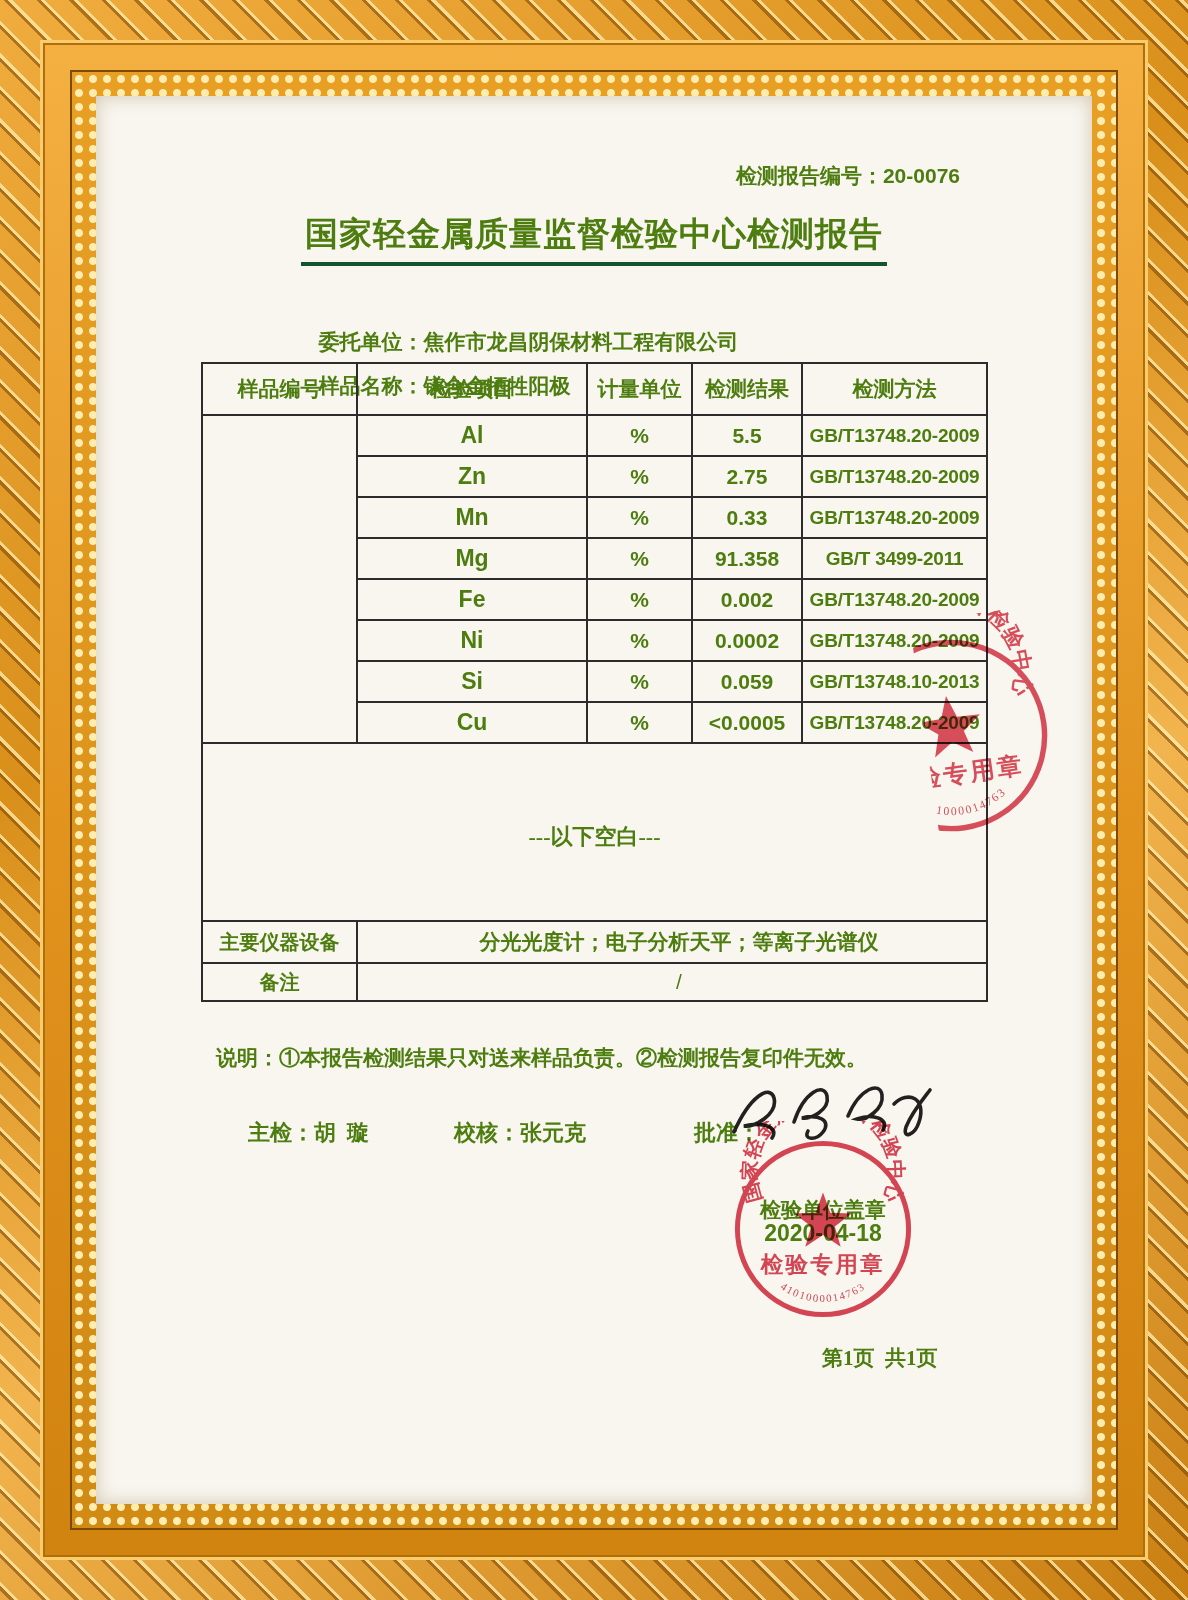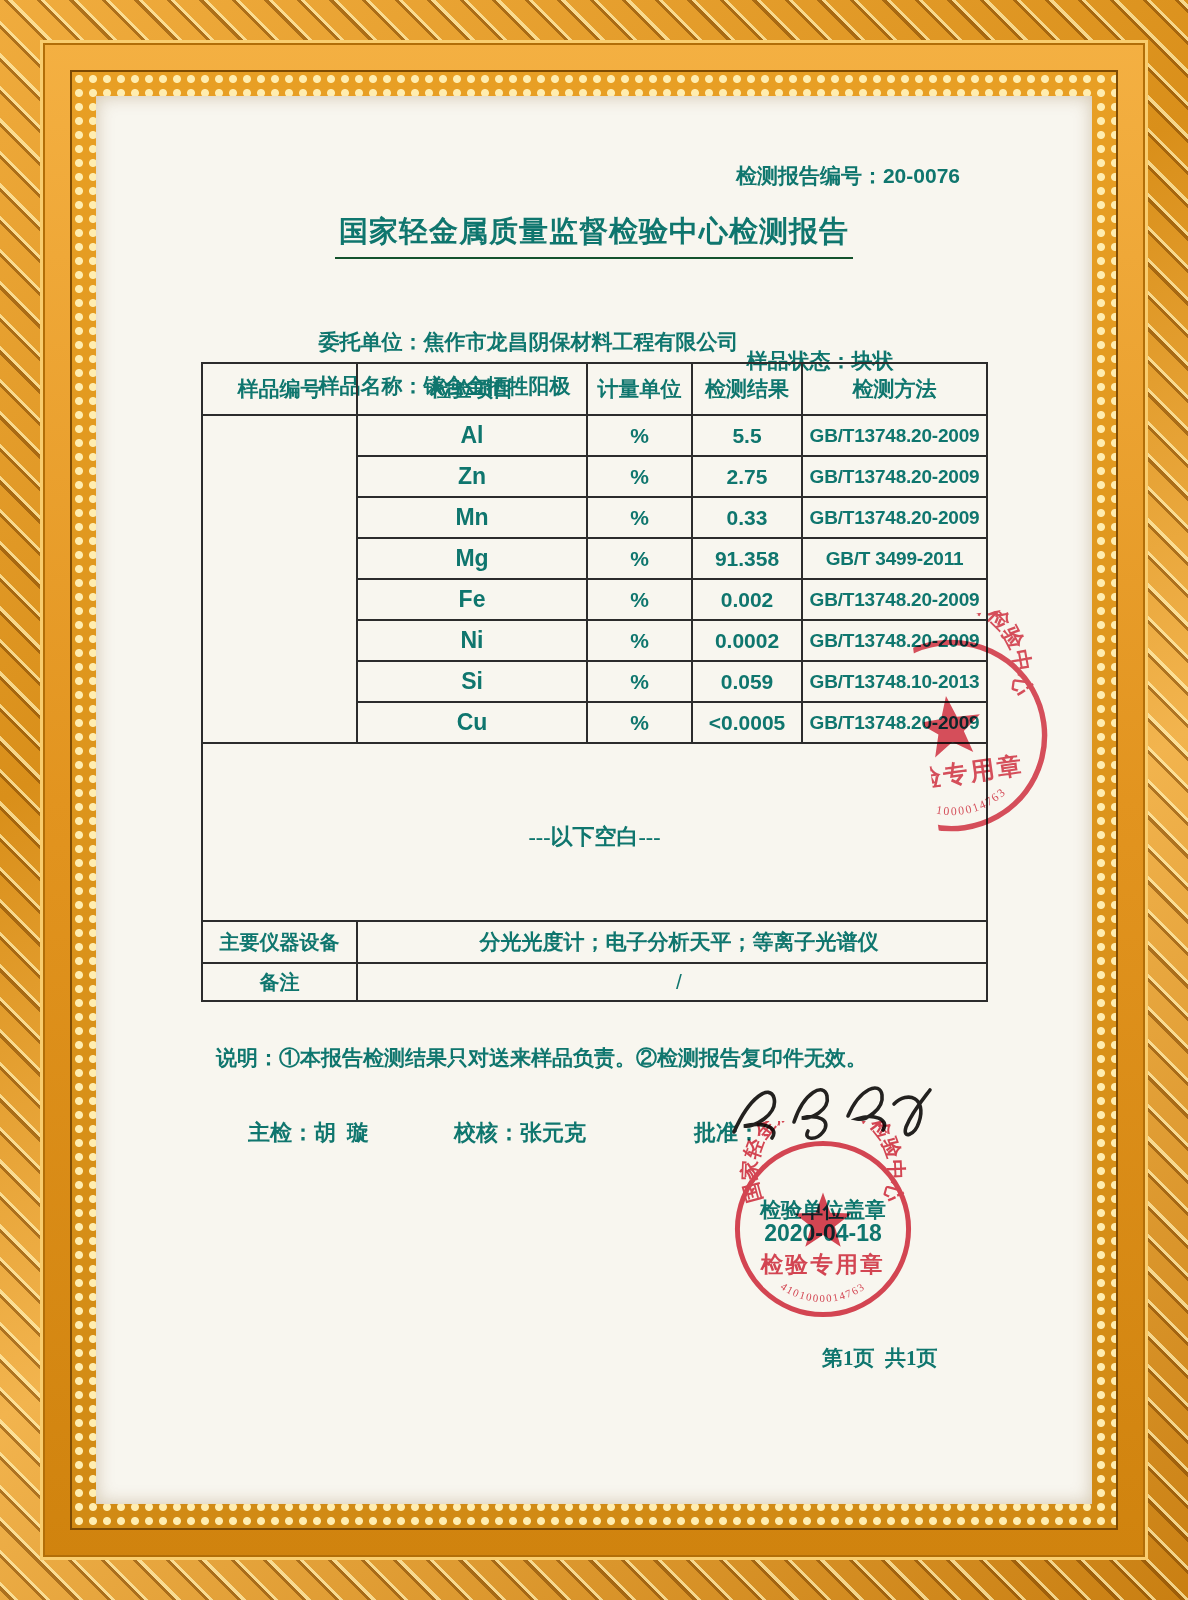--- a/index.html
+++ b/index.html
@@ -33,31 +33,31 @@
       radial-gradient(circle, #ffedb0 0 3.5px, rgba(0,0,0,0) 4.5px),
       linear-gradient(180deg,#e89f24,#d18a14);
     background-size:14px 14px, 100% 100%;
   }
   
   .paper{
     position:relative; width:100%; height:100%;
     background:#f8f6ef;
     box-shadow: inset 0 0 18px rgba(110,70,5,.28);
     overflow:hidden;
-    color:#0f766e;
+    color:#4d7c0f;
   }
   .abs{ position:absolute; }
 
   .report-no{ top:66px; right:132px; font-size:21px; font-weight:600;
     font-family:"Liberation Serif",serif; }
   .report-no .num{ font-family:"Liberation Sans",sans-serif; font-weight:700; }
 
   .title-wrap{ top:116px; left:0; width:100%; text-align:center; }
-  .title{ display:inline-block; font-size:29px; font-weight:700; letter-spacing:1px;
-    border-bottom:2px solid #14532d; padding:0 4px 5px 4px; }
+  .title{ display:inline-block; font-size:33px; font-weight:700; letter-spacing:1px;
+    border-bottom:4px solid #14532d; padding:0 4px 5px 4px; }
 
   .info-row{ left:128px; width:760px; font-size:21px; font-weight:600; white-space:pre; }
   .info-left{ display:inline-block; }
   .info-right{ position:absolute; left:470px; top:0; }
   .info-val-sans{ font-family:"Liberation Sans",sans-serif; font-weight:700; }
 
   
   table.results{ position:absolute; left:105px; top:266px; width:785px;
     border-collapse:collapse; table-layout:fixed; }
   table.results th, table.results td{ border:2px solid #2c2c2c; text-align:center;
@@ -117,23 +117,20 @@
       <div class="abs info-row" style="top:182px;">
         <span class="info-left">
           <span>委托单位：</span><span>焦作市龙昌阴保材料工程有限公司</span>
         </span>
       </div>
 
       <div class="abs info-row" style="top:226px;">
         <span class="info-left">
           <span>样品名称：</span><span>镁合金牺牲阳极</span>
         </span>
-        <span class="info-right">
-          <span>样品状态：</span><span>块状</span>
-        </span>
       </div>
 
       <table class="results">
         <colgroup>
           <col style="width:155px">
                 <col style="width:230px">
                 <col style="width:105px">
           <col style="width:110px">
                 <col style="width:185px">
         </colgroup>

